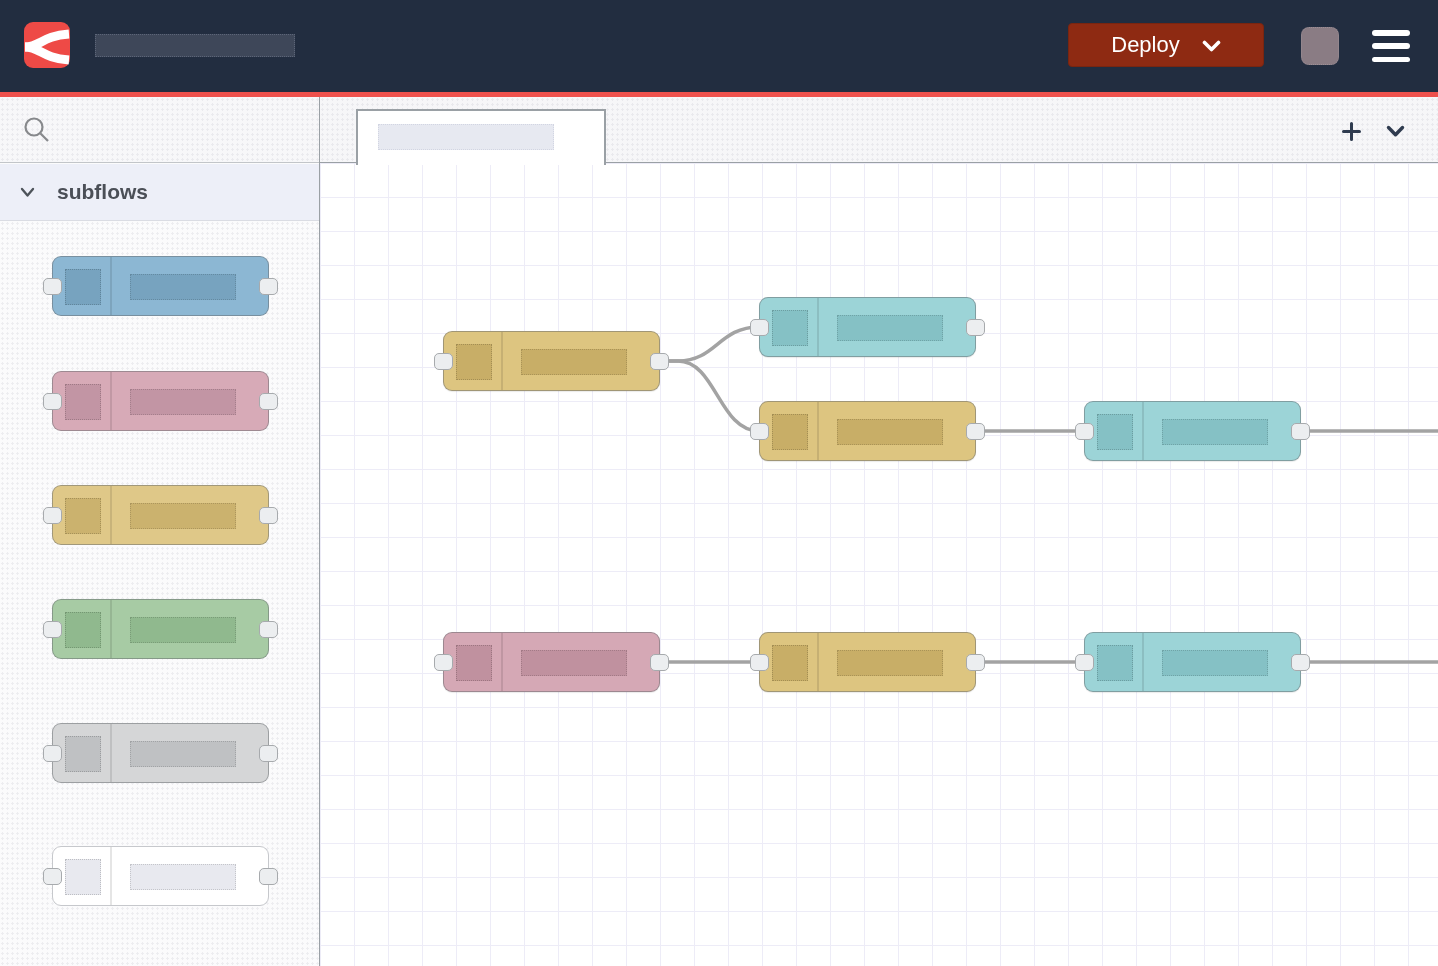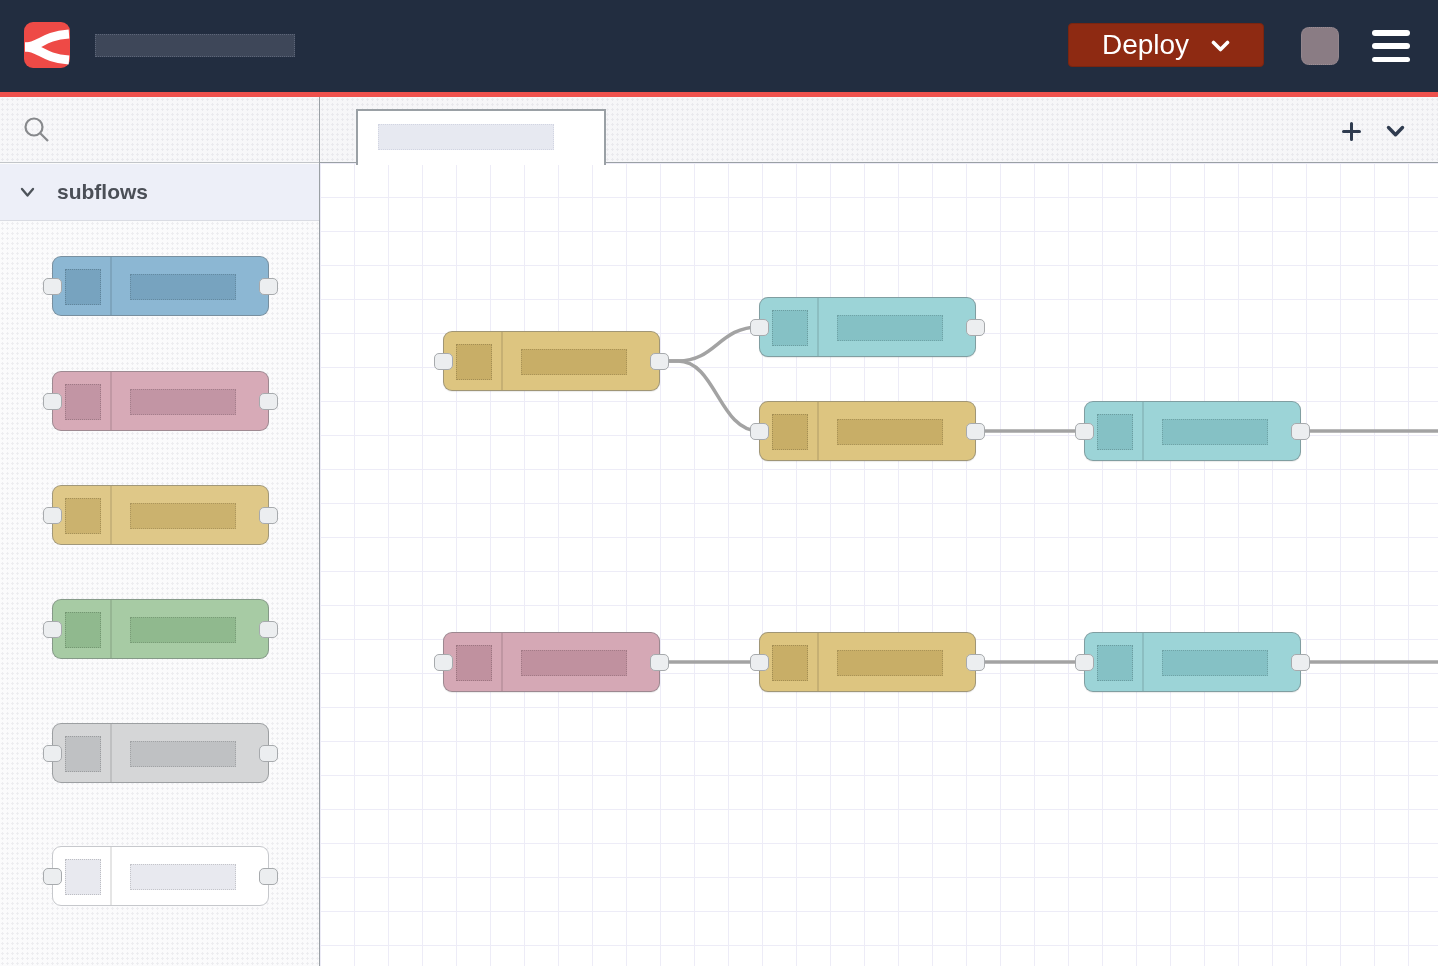--- a/index.html
+++ b/index.html
@@ -14,21 +14,21 @@
   .accent-line { position:absolute; left:0; top:92px; width:1438px; height:5px;
     background:#ee504c; z-index:10; }
   .logo { position:absolute; left:24px; top:22px; width:46px; height:46px;
     background:#ee4a46; border-radius:9px; }
   .logo svg { position:absolute; left:0; top:0; }
   .header-placeholder { position:absolute; left:95px; top:34px; width:200px; height:23px;
     background:#3e4759; border:1px dotted #5c6578; }
   .deploy-btn { position:absolute; left:1068px; top:23px; width:196px; height:44px;
     background:#8e2a12; border:1px solid #7a2510; border-radius:4px; color:#ffffff;
     display:flex; align-items:center; justify-content:center; gap:22px;
-    font-size:28px; cursor:pointer; }
+    font-size:22px; cursor:pointer; }
   .deploy-btn svg { margin-top:3px; }
   .avatar { position:absolute; left:1301px; top:27px; width:38px; height:38px;
     background:#8a7c84; border-radius:8px; border:1px dotted #9c8f96; }
   .hamburger { position:absolute; left:1372px; top:30px; width:38px; height:32px;
     display:flex; flex-direction:column; justify-content:space-between; cursor:pointer; }
   .hamburger .bar { width:38px; height:5.5px; background:#ffffff; border-radius:3px; }
 
   
   .sidebar { position:absolute; left:0; top:97px; width:320px; height:869px;
     background:#fbfbfc; border-right:1px solid #9aa0a5; z-index:5; }

